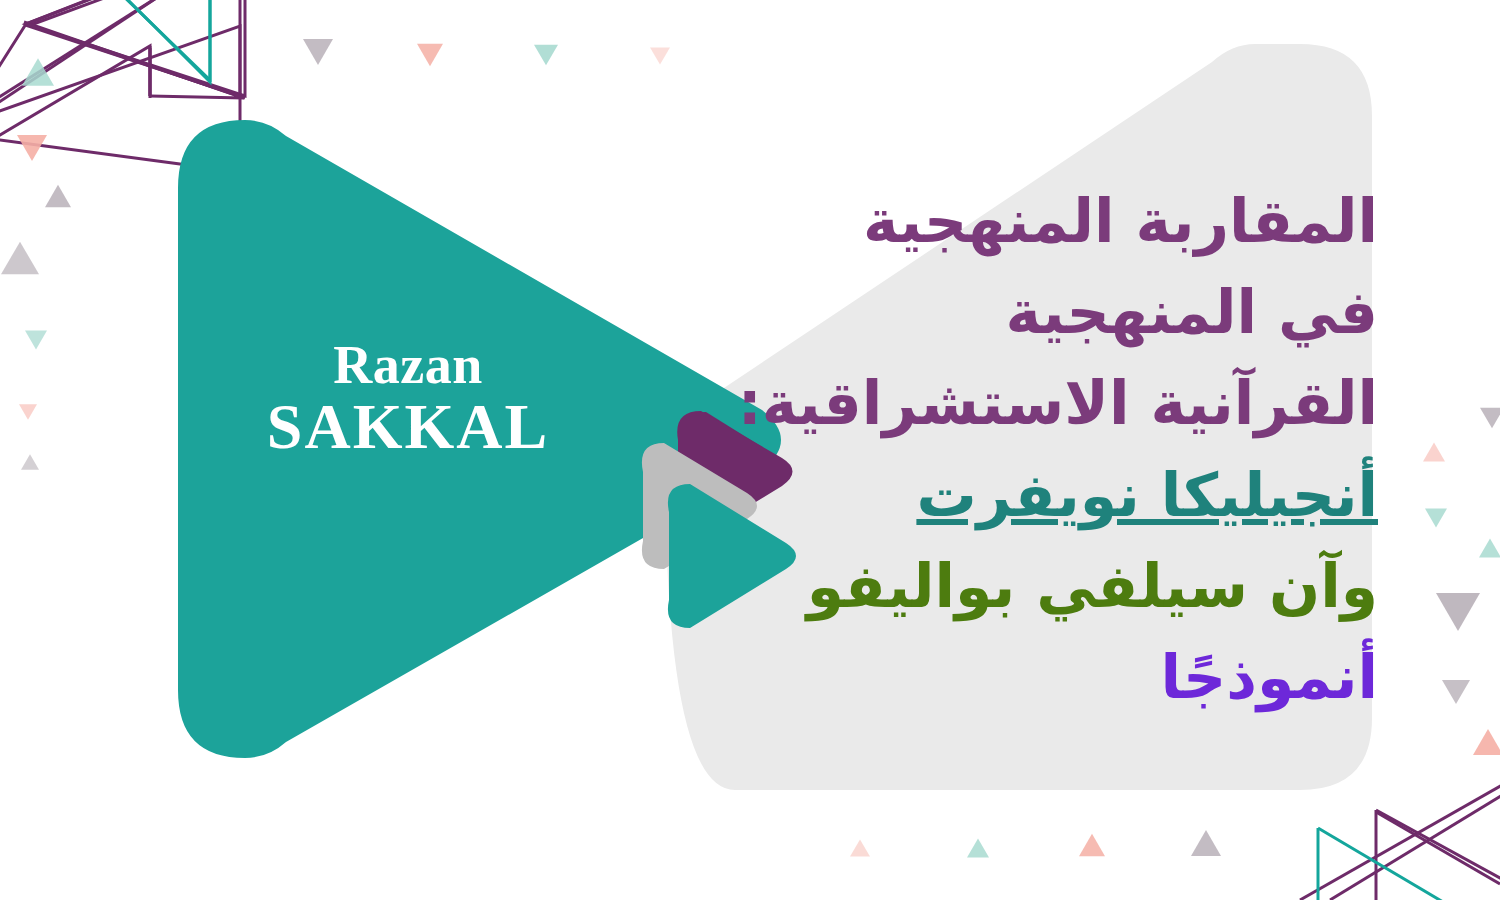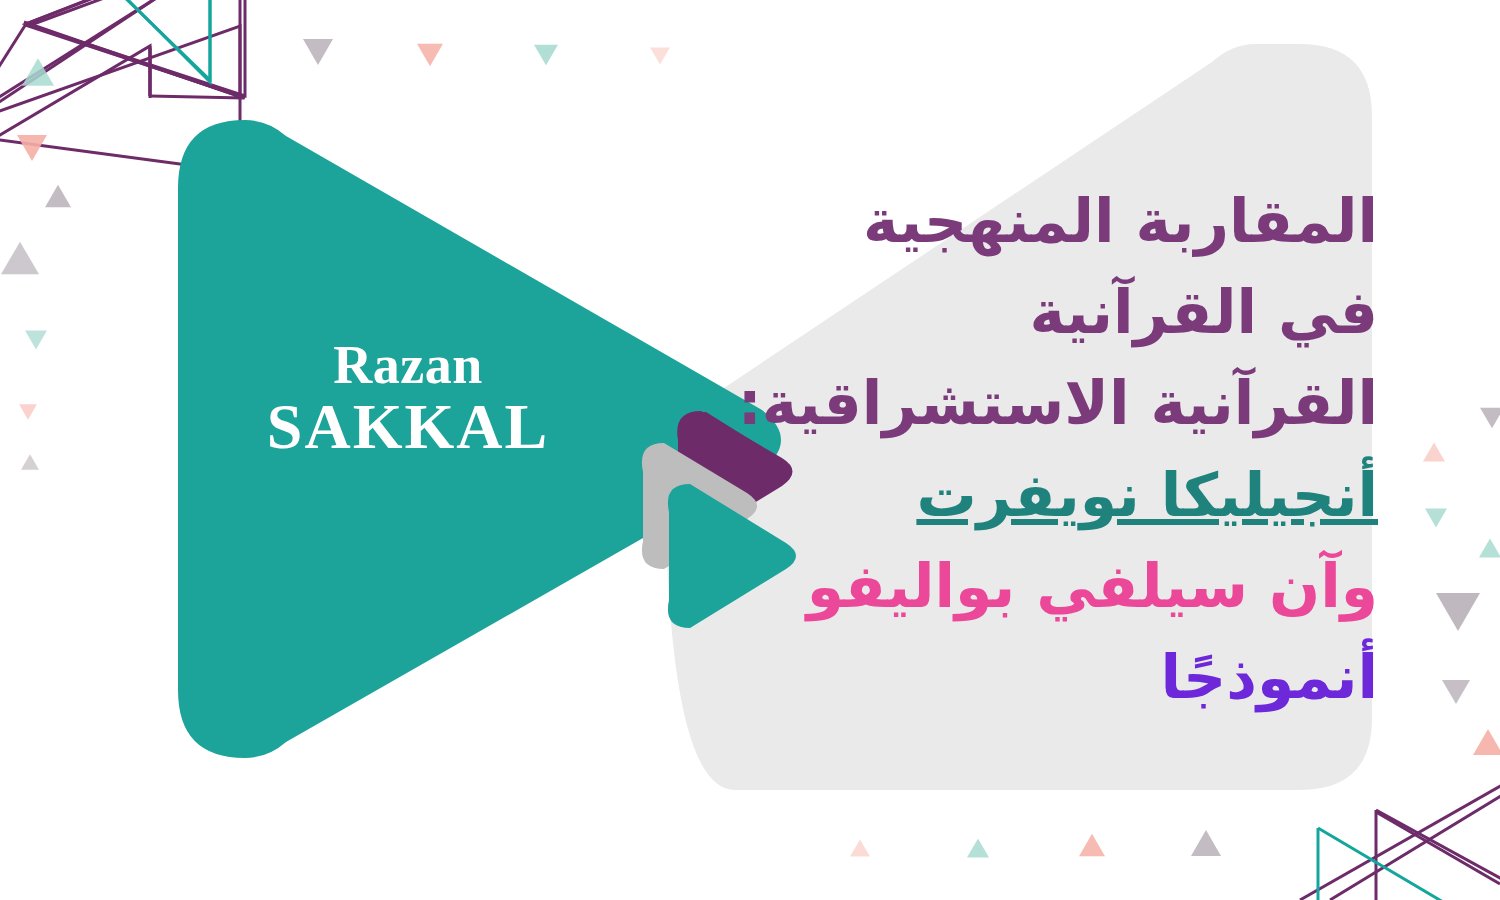--- a/index.html
+++ b/index.html
@@ -214,20 +214,20 @@
       </g>
   </svg>
 
   <div id="name-block">
     <span class="first">Razan</span>
     <span class="last">SAKKAL</span>
   </div>
 
   <div id="title-block">
     <span class="tline p" style="color: rgb(123, 59, 123);">المقاربة المنهجية</span>
-    <span class="tline p" style="color: rgb(123, 59, 123);">في القرآنية</span>
+    <span class="tline p" style="color: rgb(123, 59, 123);">في المنهجية</span>
     <span class="tline p" style="color: rgb(123, 59, 123);">القرآنية الاستشراقية:</span>
     <span class="tline t" style="color: rgb(31, 130, 124); text-decoration: underline;">أنجيليكا نويفرت</span>
-    <span class="tline t" style="color: #ec4899;">وآن سيلفي بواليفو</span>
+    <span class="tline t" style="color: #4d7c0f;">وآن سيلفي بواليفو</span>
     <span class="tline t" style="color: #6d28d9;">أنموذجًا</span>
   </div>
 
 </div>
 
 </body></html>

